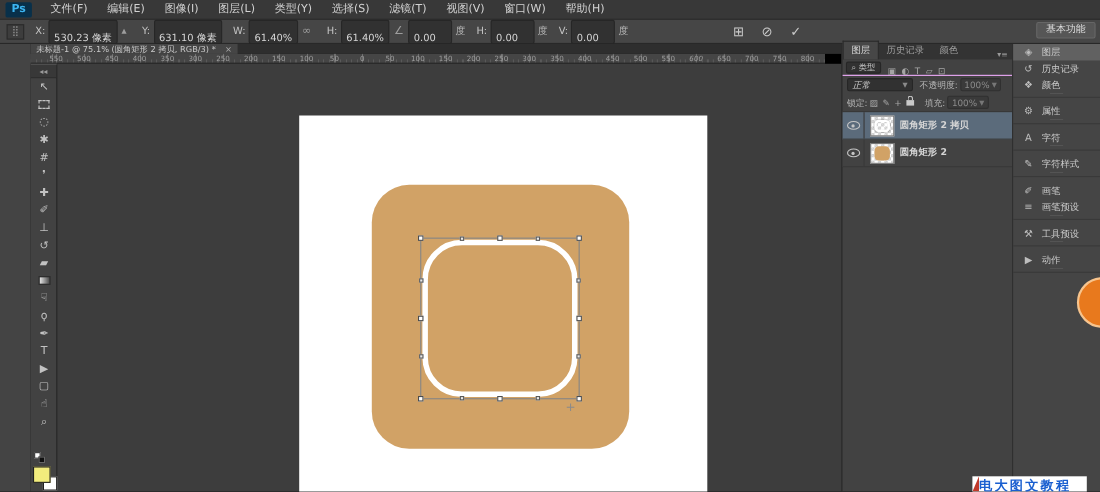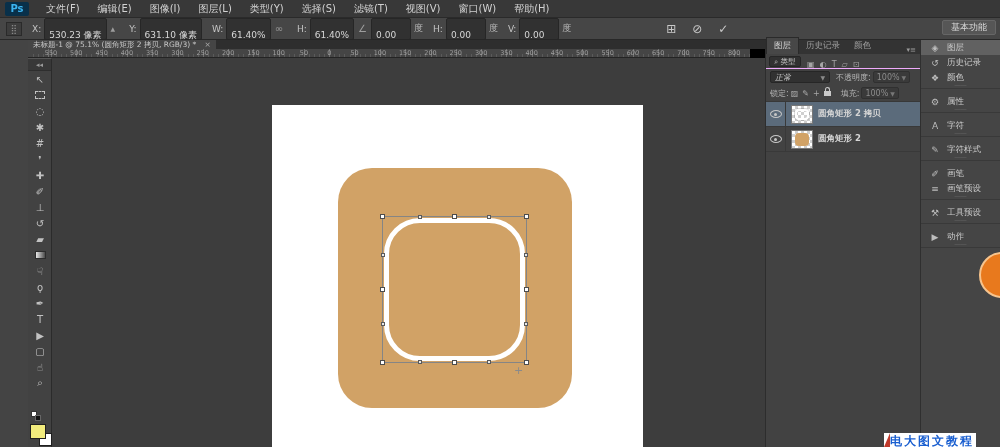--- a/index.html
+++ b/index.html
@@ -115,21 +115,21 @@
   .pbtn.active{background:#616161;}
   .pbtn .pglyph{width:14px;font-size:9px;color:#bdbdbd;margin-right:5px;text-align:center;}
   .psep{height:6px;border-top:1px solid #393939;margin-top:3px;position:relative;}
   .psep::after{content:'――';position:absolute;left:50%;top:-8px;transform:translateX(-50%);
     color:#6a6a6a;font-size:6px;}
   #orange-badge{position:absolute;left:58px;top:212px;width:46px;height:46px;border-radius:50%;
     border:2px solid #f7c48d;display:flex;align-items:center;justify-content:center;
     color:#fff;font-size:8px;font-weight:bold;}
 
   
-  #watermark{position:absolute;left:884px;top:433px;width:92px;height:14px;background:#ffffff;
+  #watermark{position:absolute;left:884px;top:433px;width:104px;height:14px;background:#ffffff;
     overflow:hidden;display:flex;align-items:flex-start;}
   #watermark .wm-accent{width:6px;height:14px;background:#c0392b;clip-path:polygon(0 100%,100% 0,100% 100%);}
   #watermark .wm-text{color:#1a5fd0;font-weight:bold;font-size:12px;line-height:17px;letter-spacing:2px;white-space:nowrap;}
 </style>
 <style>.thumb.tan::after{background:#d1a266;}</style></head>
 <body>
 
 <div id="stage">
 
   <div id="menubar">

